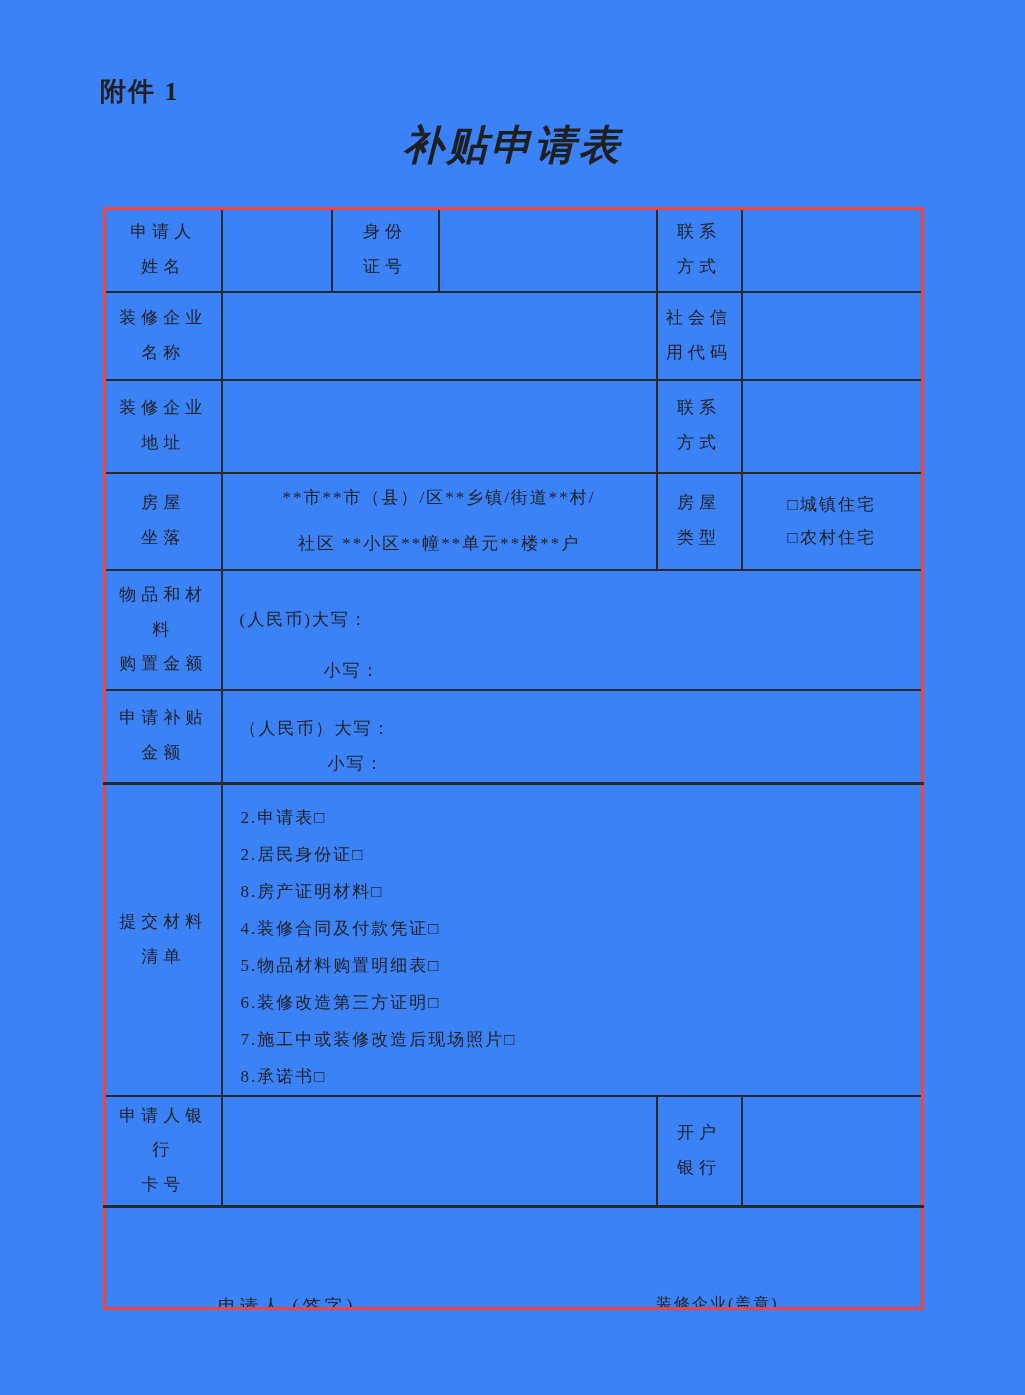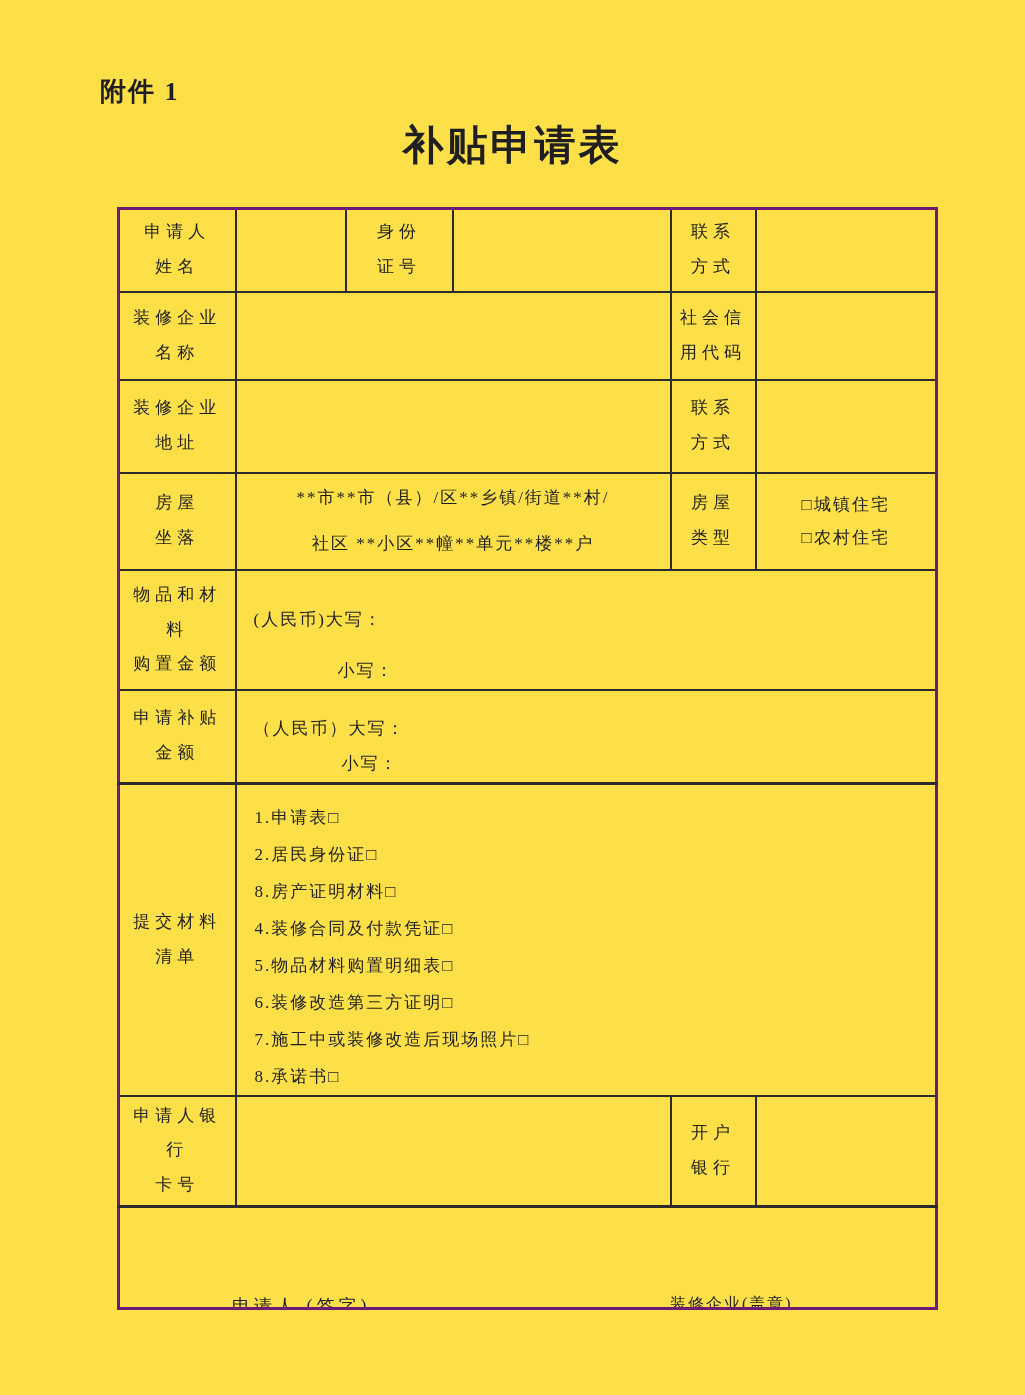--- a/index.html
+++ b/index.html
@@ -1,38 +1,38 @@
 <!DOCTYPE html>
 <html><head>
 <meta charset="utf-8">
 <style>
   html,body{margin:0;padding:0;background:#ffffff;}
   .page{
     position:relative;
     width:1025px;height:1395px;
-    background:#fde047;
+    background:#3b82f6;
     font-family:"Liberation Serif","DejaVu Serif",serif;
     color:#1f1f1f;
     overflow:hidden;
   }
   .attachment{
     position:absolute;left:100px;top:74px;
     font-size:26px;font-weight:600;letter-spacing:2px;
   }
   .title{
     position:absolute;left:0;right:0;top:118px;
     margin:0;text-align:center;
-    font-size:41px;font-weight:bold;letter-spacing:3px;
+    font-size:41px;font-weight:bold;letter-spacing:3px;font-style:italic;
   }
   table.form{
-    position:absolute;left:117px;top:207px;
+    position:absolute;left:103px;top:207px;
     width:818px;
     border-collapse:collapse;
     table-layout:fixed;
-    border:3px solid #701a75;
+    border:3px solid #ef4444;
   }
   table.form td{
     border:2px solid #2a2a2a;
     font-size:17px;
     vertical-align:middle;
     overflow:hidden;
   }
   tr.r1{height:83px}
   tr.r2{height:88px}
   tr.r3{height:93px}
@@ -153,21 +153,21 @@
       <td colspan="5" class="amount small">
         <div class="amt-line amt-upper">（人民币）大写：</div>
         <div class="amt-line amt-lower">小写：</div>
       </td>
     </tr>
 
     <tr class="r7">
       <td class="lbl">提交材料
 清单</td>
       <td colspan="5" class="materials">
-        <div class="mi">1.申请表□</div>
+        <div class="mi">2.申请表□</div>
         <div class="mi">2.居民身份证□</div>
         <div class="mi">8.房产证明材料□</div>
         <div class="mi">4.装修合同及付款凭证□</div>
         <div class="mi">5.物品材料购置明细表□</div>
         <div class="mi">6.装修改造第三方证明□</div>
         <div class="mi">7.施工中或装修改造后现场照片□</div>
         <div class="mi">8.承诺书□</div>
       </td>
     </tr>
 

